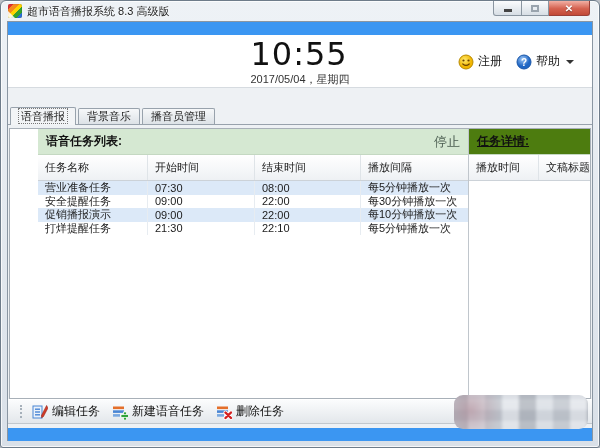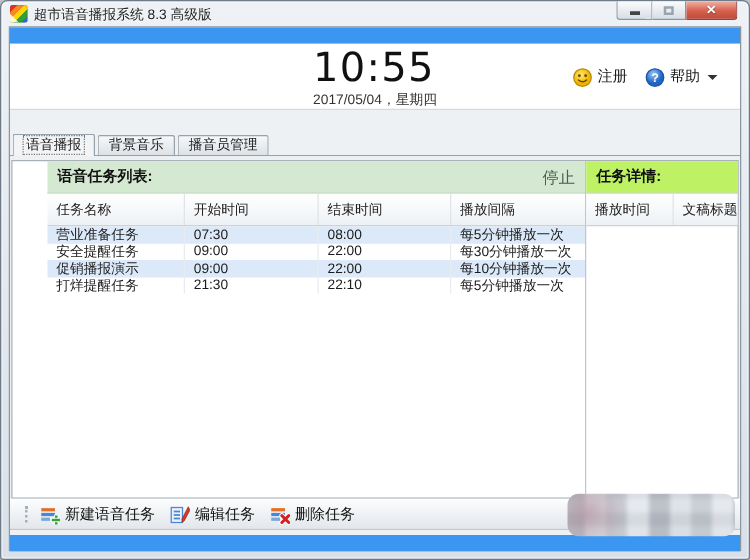--- a/index.html
+++ b/index.html
@@ -223,61 +223,61 @@
             <div class="c c1">打烊提醒任务</div>
             <div class="c c2">21:30</div>
             <div class="c c3">22:10</div>
             <div class="c c4">每5分钟播放一次</div>
           </div>
         </div>
 
         <div class="vdiv"></div>
 
         <div class="rpane">
-          <div class="ghead" style="background:#bef264;">
+          <div class="ghead" style="background:#4d7c0f;text-decoration:underline;">
             <span>任务详情:</span>
           </div>
           <div class="thead">
             <div class="c d1">播放时间</div>
             <div class="c d2">文稿标题</div>
           </div>
         </div>
 
       </div>
     </div>
 
     <div class="btoolbar">
       <div class="grip"></div>
+      <div class="bbtn">
+        <span>
+          <svg width="16" height="16" viewBox="0 0 16 16">
+            <rect x="1" y="2" width="9" height="12" fill="#eaf1fa" stroke="#4a86d4" stroke-width="1"></rect>
+            <rect x="3" y="4.5" width="5" height="1.4" fill="#4a86d4"></rect>
+            <rect x="3" y="7.3" width="5" height="1.4" fill="#4a86d4"></rect>
+            <rect x="3" y="10.1" width="5" height="1.4" fill="#4a86d4"></rect>
+            <polygon points="14.6,1.4 16,4 11.5,12.5 9.6,13.8 9.5,11.2" fill="#d03a28" stroke="#8f2418" stroke-width="0.5"></polygon>
+          </svg>
+        </span>
+        <span>编辑任务</span>
+      </div>
       <div class="bbtn">
         <span>
           <svg width="16" height="16" viewBox="0 0 16 16">
             <rect x="1" y="2.5" width="11" height="2.6" fill="#e46f2a"></rect>
             <rect x="1" y="6.3" width="11" height="2.6" fill="#4a86d4"></rect>
             <rect x="1" y="10.1" width="7" height="2.6" fill="#7aa8e0"></rect>
             <rect x="11.6" y="8" width="2.8" height="8" fill="#2fa33a" stroke="#fff" stroke-width="0.7"></rect>
             <rect x="9" y="10.6" width="8" height="2.8" fill="#2fa33a" stroke="#fff" stroke-width="0.7"></rect>
           </svg>
         </span>
         <span>新建语音任务</span>
       </div>
       <div class="bbtn">
         <span>
           <svg width="16" height="16" viewBox="0 0 16 16">
-            <rect x="1" y="2" width="9" height="12" fill="#eaf1fa" stroke="#4a86d4" stroke-width="1"></rect>
-            <rect x="3" y="4.5" width="5" height="1.4" fill="#4a86d4"></rect>
-            <rect x="3" y="7.3" width="5" height="1.4" fill="#4a86d4"></rect>
-            <rect x="3" y="10.1" width="5" height="1.4" fill="#4a86d4"></rect>
-            <polygon points="14.6,1.4 16,4 11.5,12.5 9.6,13.8 9.5,11.2" fill="#d03a28" stroke="#8f2418" stroke-width="0.5"></polygon>
-          </svg>
-        </span>
-        <span>编辑任务</span>
-      </div>
-      <div class="bbtn">
-        <span>
-          <svg width="16" height="16" viewBox="0 0 16 16">
             <rect x="1" y="2.5" width="11" height="2.6" fill="#e46f2a"></rect>
             <rect x="1" y="6.3" width="11" height="2.6" fill="#4a86d4"></rect>
             <rect x="1" y="10.1" width="7" height="2.6" fill="#7aa8e0"></rect>
             <path d="M9.5 8.5 L15 14 M15 8.5 L9.5 14" stroke="#fff" stroke-width="4" stroke-linecap="round"></path>
             <path d="M9.5 8.5 L15 14 M15 8.5 L9.5 14" stroke="#d42020" stroke-width="2.4" stroke-linecap="round"></path>
           </svg>
         </span>
         <span>删除任务</span>
       </div>
     </div>

